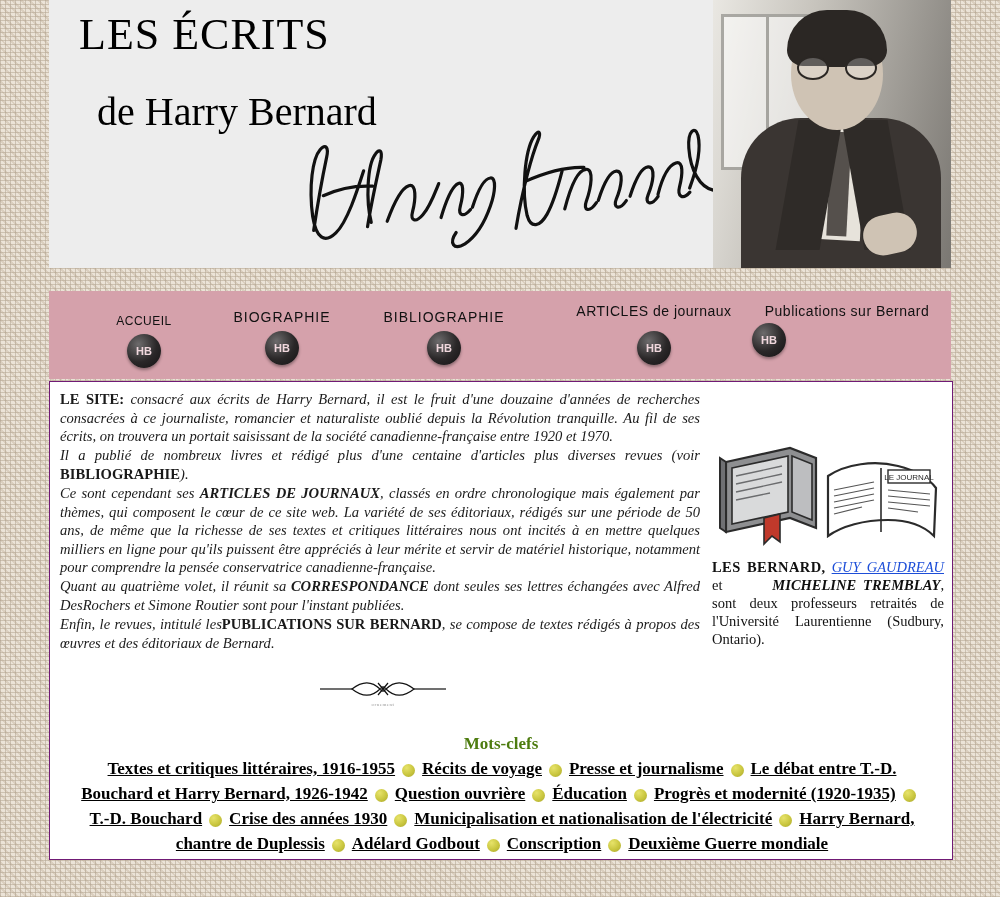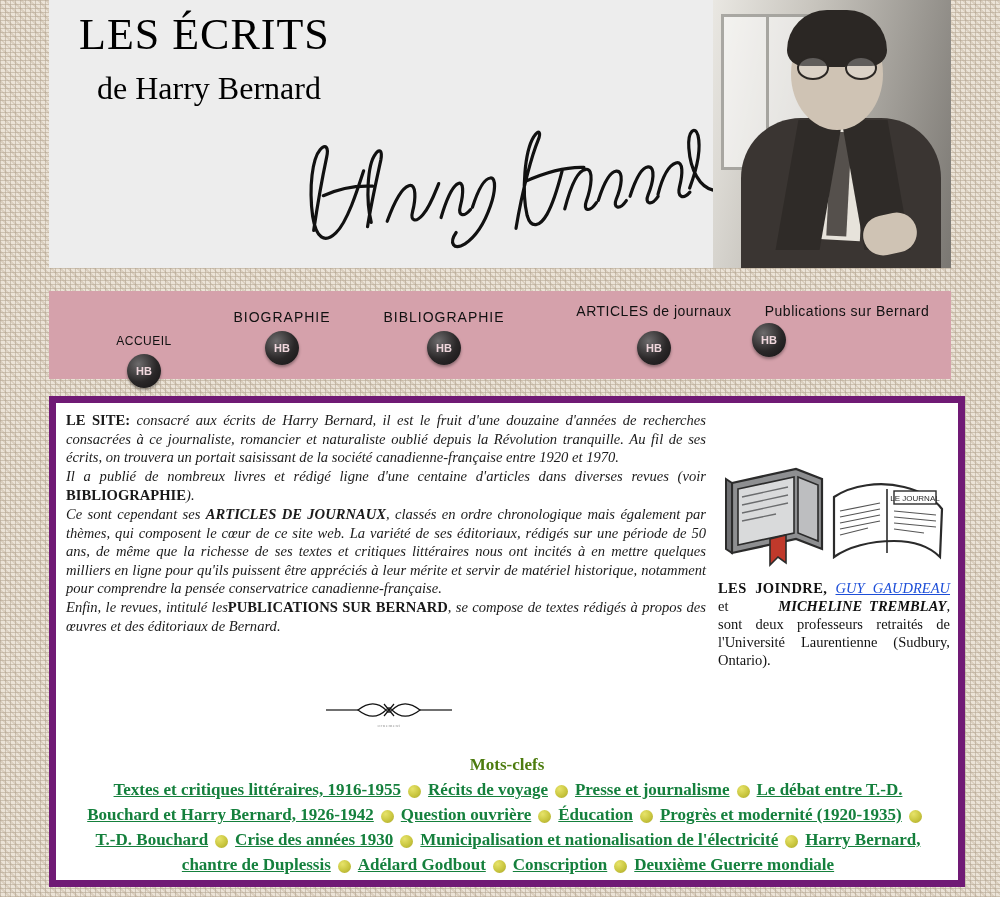--- a/index.html
+++ b/index.html
@@ -41,23 +41,24 @@
     color: #000;
     font-family: "Liberation Serif", serif;
   }
   .banner-title .l1 {
     font-size: 44px;
     letter-spacing: 1px;
     line-height: 54px;
     padding-left: 12px;
   }
   .banner-title .l2 {
-    font-size: 32px;
+    font-size: 40px;
     line-height: 52px;
     padding-left: 30px;
+    margin-top: 24px;
   }
   .signature {
     position: absolute;
     left: 250px;
     top: 120px;
     width: 440px;
     height: 130px;
     font-family: "Liberation Serif", serif;
     font-style: italic;
     font-size: 74px;
@@ -201,42 +202,42 @@
     height: 34px;
     border-radius: 50%;
     background: radial-gradient(circle at 34% 30%, #6d6b6c 0%, #2a2728 55%, #141213 100%);
     color: #f0d7dd;
     font-size: 11px;
     font-weight: bold;
     line-height: 34px;
     font-family: "Liberation Sans", sans-serif;
     box-shadow: 0 2px 3px rgba(0,0,0,0.35);
   }
-  .nav-item.n1 { left: 40px;  width: 110px; padding-top: 23px; margin-top: 20px; }
+  .nav-item.n1 { left: 40px;  width: 110px; padding-top: 23px; }
   .nav-item.n2 { left: 168px; width: 130px; padding-top: 18px; }
   .nav-item.n3 { left: 322px; width: 146px; padding-top: 18px; }
   .nav-item.n4 { left: 510px; width: 190px; padding-top: 12px; }
   .nav-item.n5 { left: 693px; width: 210px; padding-top: 12px; }
   .nav-item.n4 .nav-badge { margin-top: 12px; }
   .nav-item.n5 .nav-badge { margin-top: 4px; margin-left: 10px; }
   .nav-item.n1 .nav-label { font-size: 12px; }
   .nav-item.n4 .nav-label { font-size: 14px; }
   .nav-item.n5 .nav-label { font-size: 14px; }
   .nav-item.n2 .nav-label,
   .nav-item.n3 .nav-label { font-size: 14px; letter-spacing: 1px; }
 
   
   .content {
     position: absolute;
     left: 49px;
-    top: 396px;
+    top: 381px;
     width: 902px;
     height: 477px;
     background: #ffffff;
-    border: 7px solid #701a75;
+    border: 1px solid #701a75;
   }
   .intro {
     position: absolute;
     left: 10px;
     top: 8px;
     width: 640px;
     font-family: "Liberation Serif", serif;
     font-style: italic;
     font-size: 14.6px;
     line-height: 18.6px;
@@ -331,21 +332,21 @@
     position: absolute;
     left: 24px;
     top: 374px;
     width: 856px;
     text-align: center;
     line-height: 25px;
     font-family: "Liberation Serif", serif;
     font-size: 17px;
   }
   .keywords a {
-    color: #15803d;
+    color: #000000;
     text-decoration: underline;
     font-weight: bold;
   }
   .kw-dot {
     display: inline-block;
     width: 13px;
     height: 13px;
     border-radius: 50%;
     background: radial-gradient(circle at 35% 30%, #e7e36a 0%, #c9c63f 55%, #a8a52c 100%);
     margin: 0 7px;
@@ -425,24 +426,27 @@
     </div>
   </div>
 
   <div class="content">
 
     <div class="intro">
       <p>
         <b>LE SITE:</b><span> consacré aux écrits de Harry Bernard, il est le fruit d'une douzaine d'années de recherches consacrées à ce journaliste, romancier et naturaliste oublié depuis la Révolution tranquille. Au fil de ses écrits, on trouvera un portait saisissant de la société canadienne-française entre 1920 et 1970.</span>
       </p>
       <p>
-        <span>Il a publié de nombreux livres et rédigé ligne d'une centaine d'articles dans diverses revues (voir </span><b>BIBLIOGRAPHIE</b><span>).</span>
+        <span>Il a publié de nombreux livres et rédigé plus d'une centaine d'articles plus diverses revues (voir </span><b>BIBLIOGRAPHIE</b><span>).</span>
       </p>
       <p>
         <span>Ce sont cependant ses </span><span class="bi">ARTICLES DE JOURNAUX</span><span>, classés en ordre chronologique mais également par thèmes, qui composent le cœur de ce site web. La variété de ses éditoriaux, rédigés sur une période de 50 ans, de même que la richesse de ses textes et critiques littéraires nous ont incités à en mettre quelques milliers en ligne pour qu'ils puissent être appréciés à leur mérite et servir de matériel historique, notamment pour comprendre la pensée conservatrice canadienne-française.</span>
+      </p>
+      <p>
+        <span>Quant au quatrième volet, il réunit sa </span><span class="bi">CORRESPONDANCE</span><span> dont seules ses lettres échangées avec Alfred DesRochers et Simone Routier sont pour l'instant publiées.</span>
       </p>
       <p>
         <span>Enfin, le revues, intitulé les</span><b>PUBLICATIONS SUR BERNARD</b><span>, se compose de textes rédigés à propos des œuvres et des éditoriaux de Bernard.</span>
       </p>
     </div>
 
     <div class="illus">
       <svg width="230" height="120" viewBox="0 0 230 120" aria-hidden="true">
 
         <g>
@@ -471,21 +475,21 @@
             <path d="M176,58 L218,62"></path>
               <path d="M176,64 L218,68"></path>
               <path d="M176,70 L218,74"></path>
             <path d="M176,76 L206,80"></path>
           </g>
         </g>
       </svg>
     </div>
 
     <div class="authors">
-      <span class="caps">LES JOINDRE,</span>
+      <span class="caps">LES BERNARD,</span>
       <a href="#">GUY GAUDREAU</a><span> et </span><span class="name2">MICHELINE TREMBLAY</span><span>, sont deux professeurs retraités de l'Université Laurentienne (Sudbury, Ontario).</span>
     </div>
 
 
     <div class="ornament">
       <svg width="130" height="18" viewBox="0 0 130 18" aria-hidden="true">
         <g stroke="#111" stroke-width="1.2" fill="none">
           <path d="M2,9 L34,9"></path>
           <path d="M96,9 L128,9"></path>
           <path d="M34,9 C44,1 54,1 62,9 C54,17 44,17 34,9 Z"></path>

